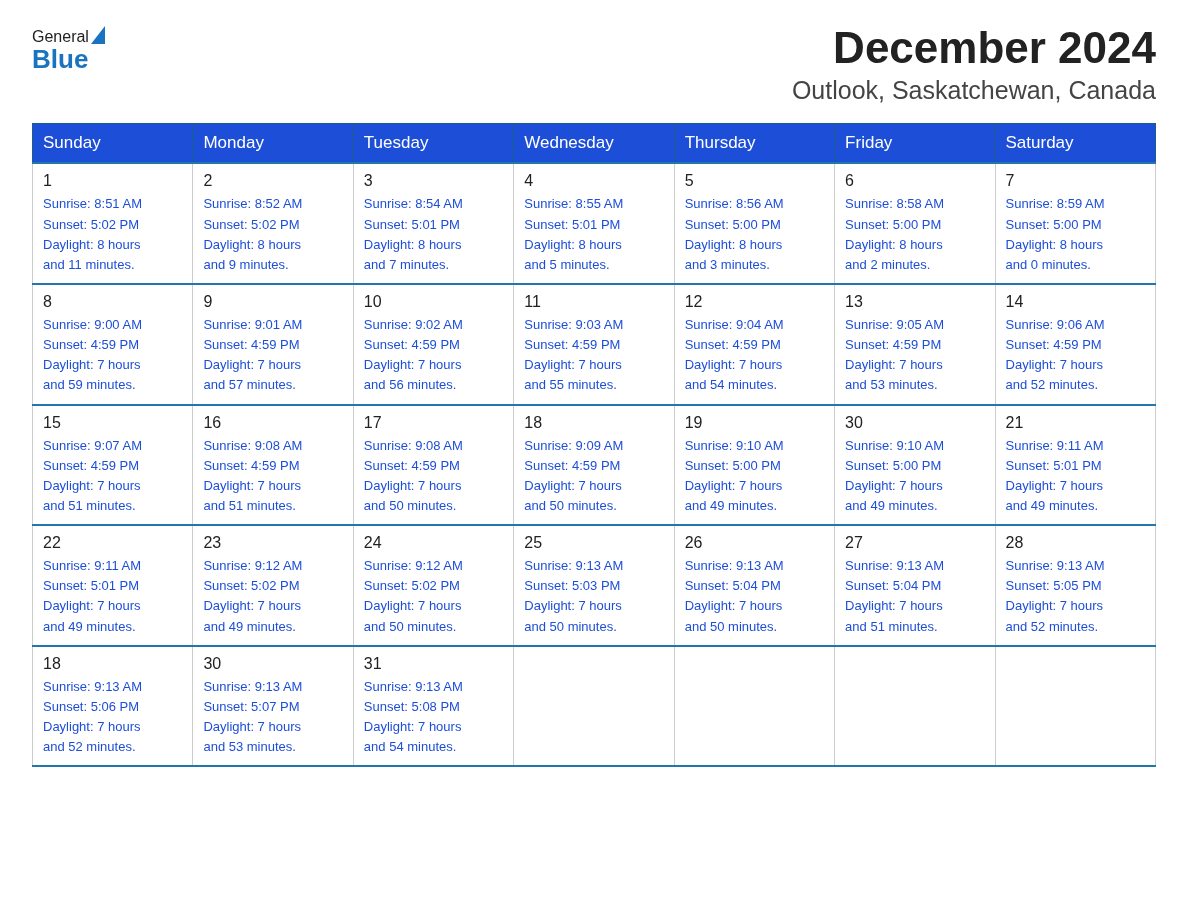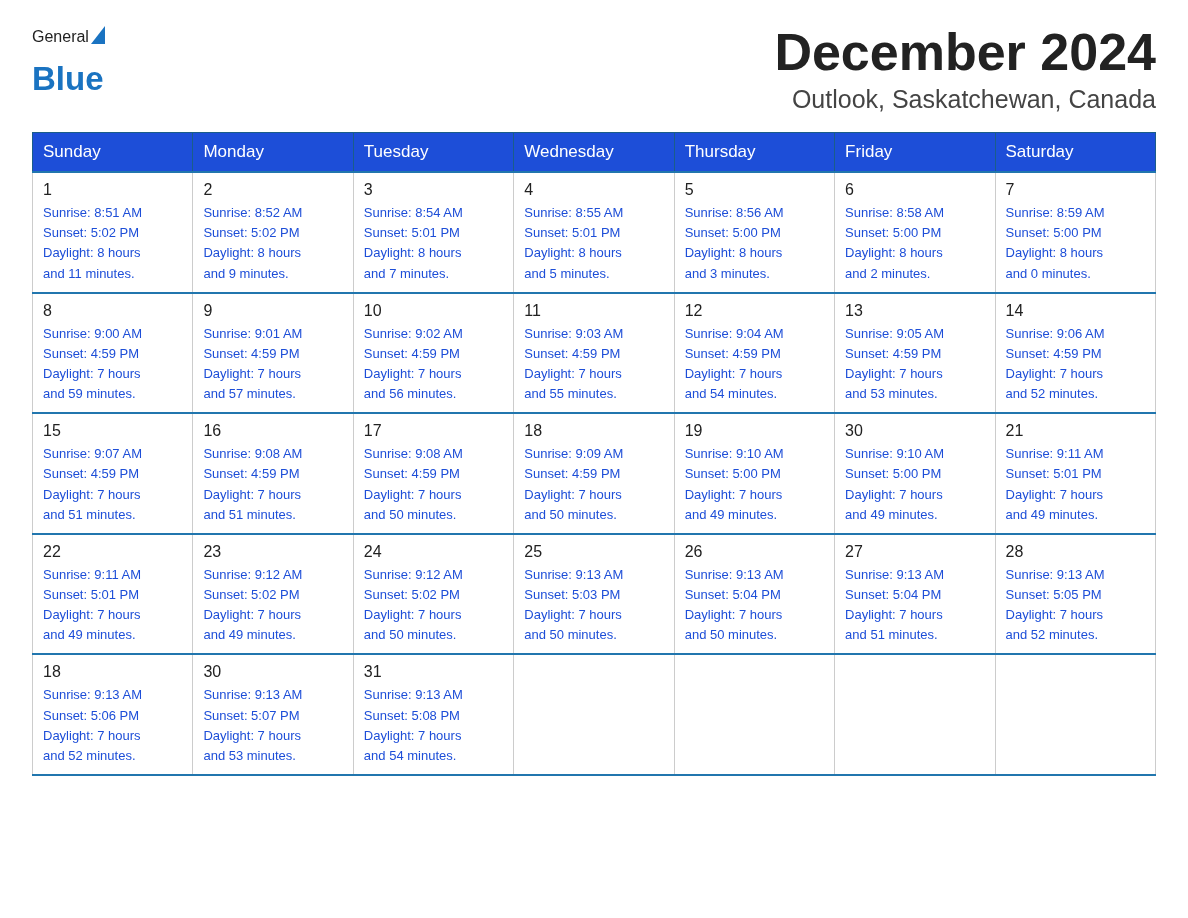--- a/index.html
+++ b/index.html
@@ -29,29 +29,29 @@
       border-left: 14px solid transparent;
       border-bottom: 18px solid #1a73c1;
       margin: 0 2px;
       display: inline-block;
       vertical-align: middle;
       position: relative;
       top: -2px;
     }
     .logo-blue {
       color: #1a73c1;
-      font-size: 33px;
+      font-size: 26px;
       font-weight: bold;
-      margin-top: 16px;
+      margin-top: 0px;
     }
     .title-section {
       text-align: right;
     }
     .month-title {
-      font-size: 52px;
+      font-size: 44px;
       font-weight: bold;
       color: #222;
       line-height: 1.1;
     }
     .location {
       font-size: 25px;
       color: #444;
       margin-top: 4px;
     }
     .calendar {

